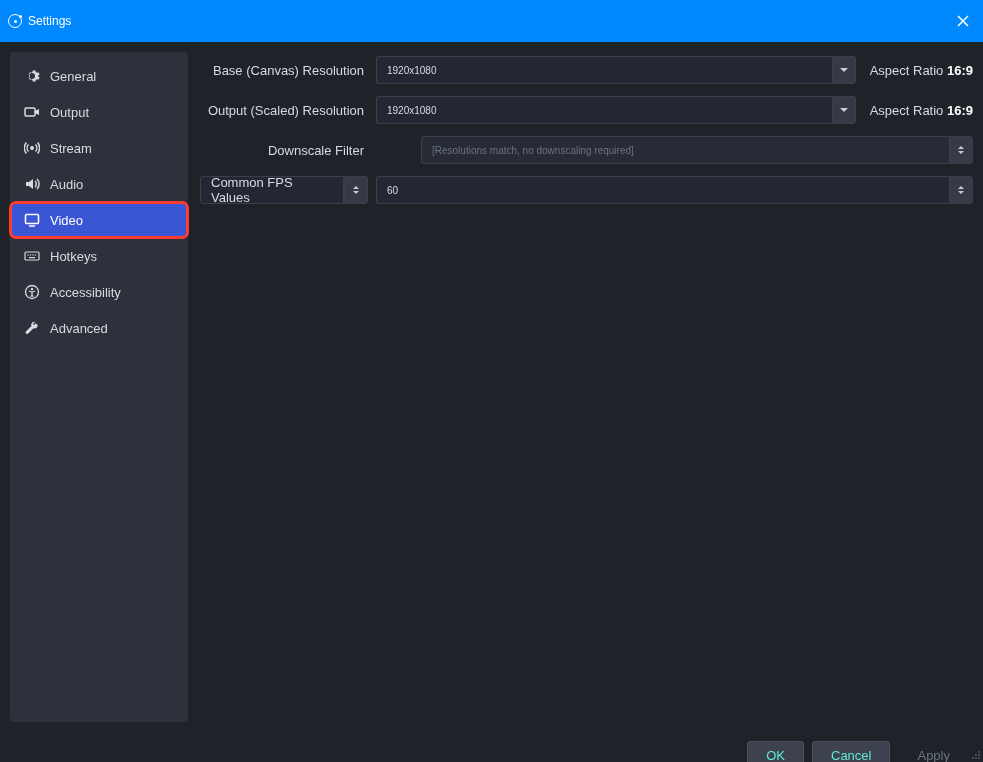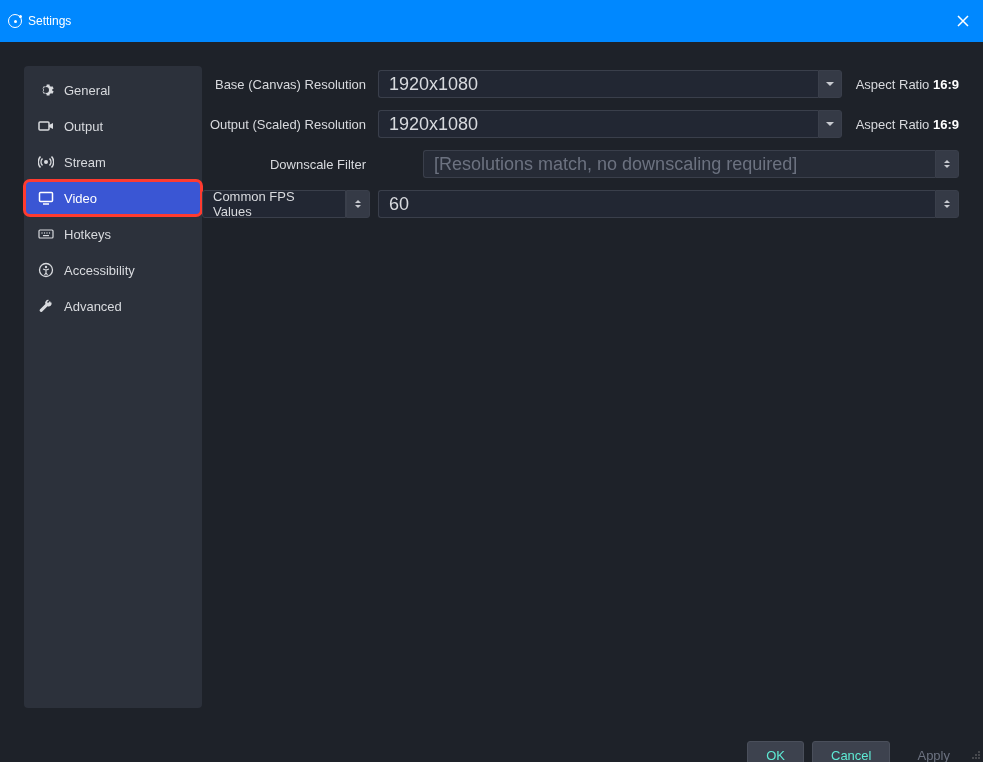--- a/index.html
+++ b/index.html
@@ -60,21 +60,22 @@
       cursor: pointer;
       width: 24px;
       height: 24px;
       display: flex;
       align-items: center;
       justify-content: center;
     }
     .window-body {
       display: flex;
       height: 690px;
-      padding: 24px;
+      padding: 10px;
+      gap: 12px;
     }
     .sidebar {
       width: 178px;
       background: #2c313b;
       border-radius: 4px;
       padding: 6px 0;
       display: flex;
       flex-direction: column;
     }
     .sidebar-item {
@@ -124,21 +125,21 @@
       display: flex;
     }
     .combo-input {
       flex: 1;
       background: #222733;
       border: 1px solid #3a3f4b;
       border-right: none;
       color: #d8dade;
       padding: 6px 10px;
       border-radius: 3px 0 0 3px;
-      font-size: 18px;
+      font-size: 10px;
       outline: none;
       height: 28px;
     }
     .combo-input::placeholder { color: #6c7280; }
     .combo-input.disabled {
       color: #6c7280;
       background: #262b36;
       margin-left: 45px;
     }
     .combo-btn {
@@ -270,20 +271,29 @@
     <div class="sidebar-item">
       <span class="sidebar-icon">
         <svg width="16" height="16" viewBox="0 0 16 16">
             <circle cx="8" cy="8" r="2" fill="#d8dade"></circle>
             <path fill="none" stroke="#d8dade" stroke-width="1.5" d="M4.5 4.5a5 5 0 000 7M11.5 4.5a5 5 0 010 7M2.5 2.5a8 8 0 000 11M13.5 2.5a8 8 0 010 11"></path>
           </svg>
       </span>
       <span>Stream</span>
     </div>
 
+    <div class="sidebar-item">
+      <span class="sidebar-icon">
+        <svg width="16" height="16" viewBox="0 0 16 16">
+            <path fill="#d8dade" d="M2 6h3l4-3v10l-4-3H2z"></path>
+            <path fill="none" stroke="#d8dade" stroke-width="1.5" d="M11 5a4 4 0 010 6M13 3a7 7 0 010 10"></path>
+          </svg>
+      </span>
+      <span>Audio</span>
+    </div>
 
     <div class="sidebar-item active highlighted">
       <span class="sidebar-icon">
         <svg width="16" height="16" viewBox="0 0 16 16">
             <rect x="1.5" y="2.5" width="13" height="9" rx="1" fill="none" stroke="#fff" stroke-width="1.5"></rect>
             <path d="M5 14h6" stroke="#fff" stroke-width="1.5"></path>
           </svg>
       </span>
       <span>Video</span>
     </div>

